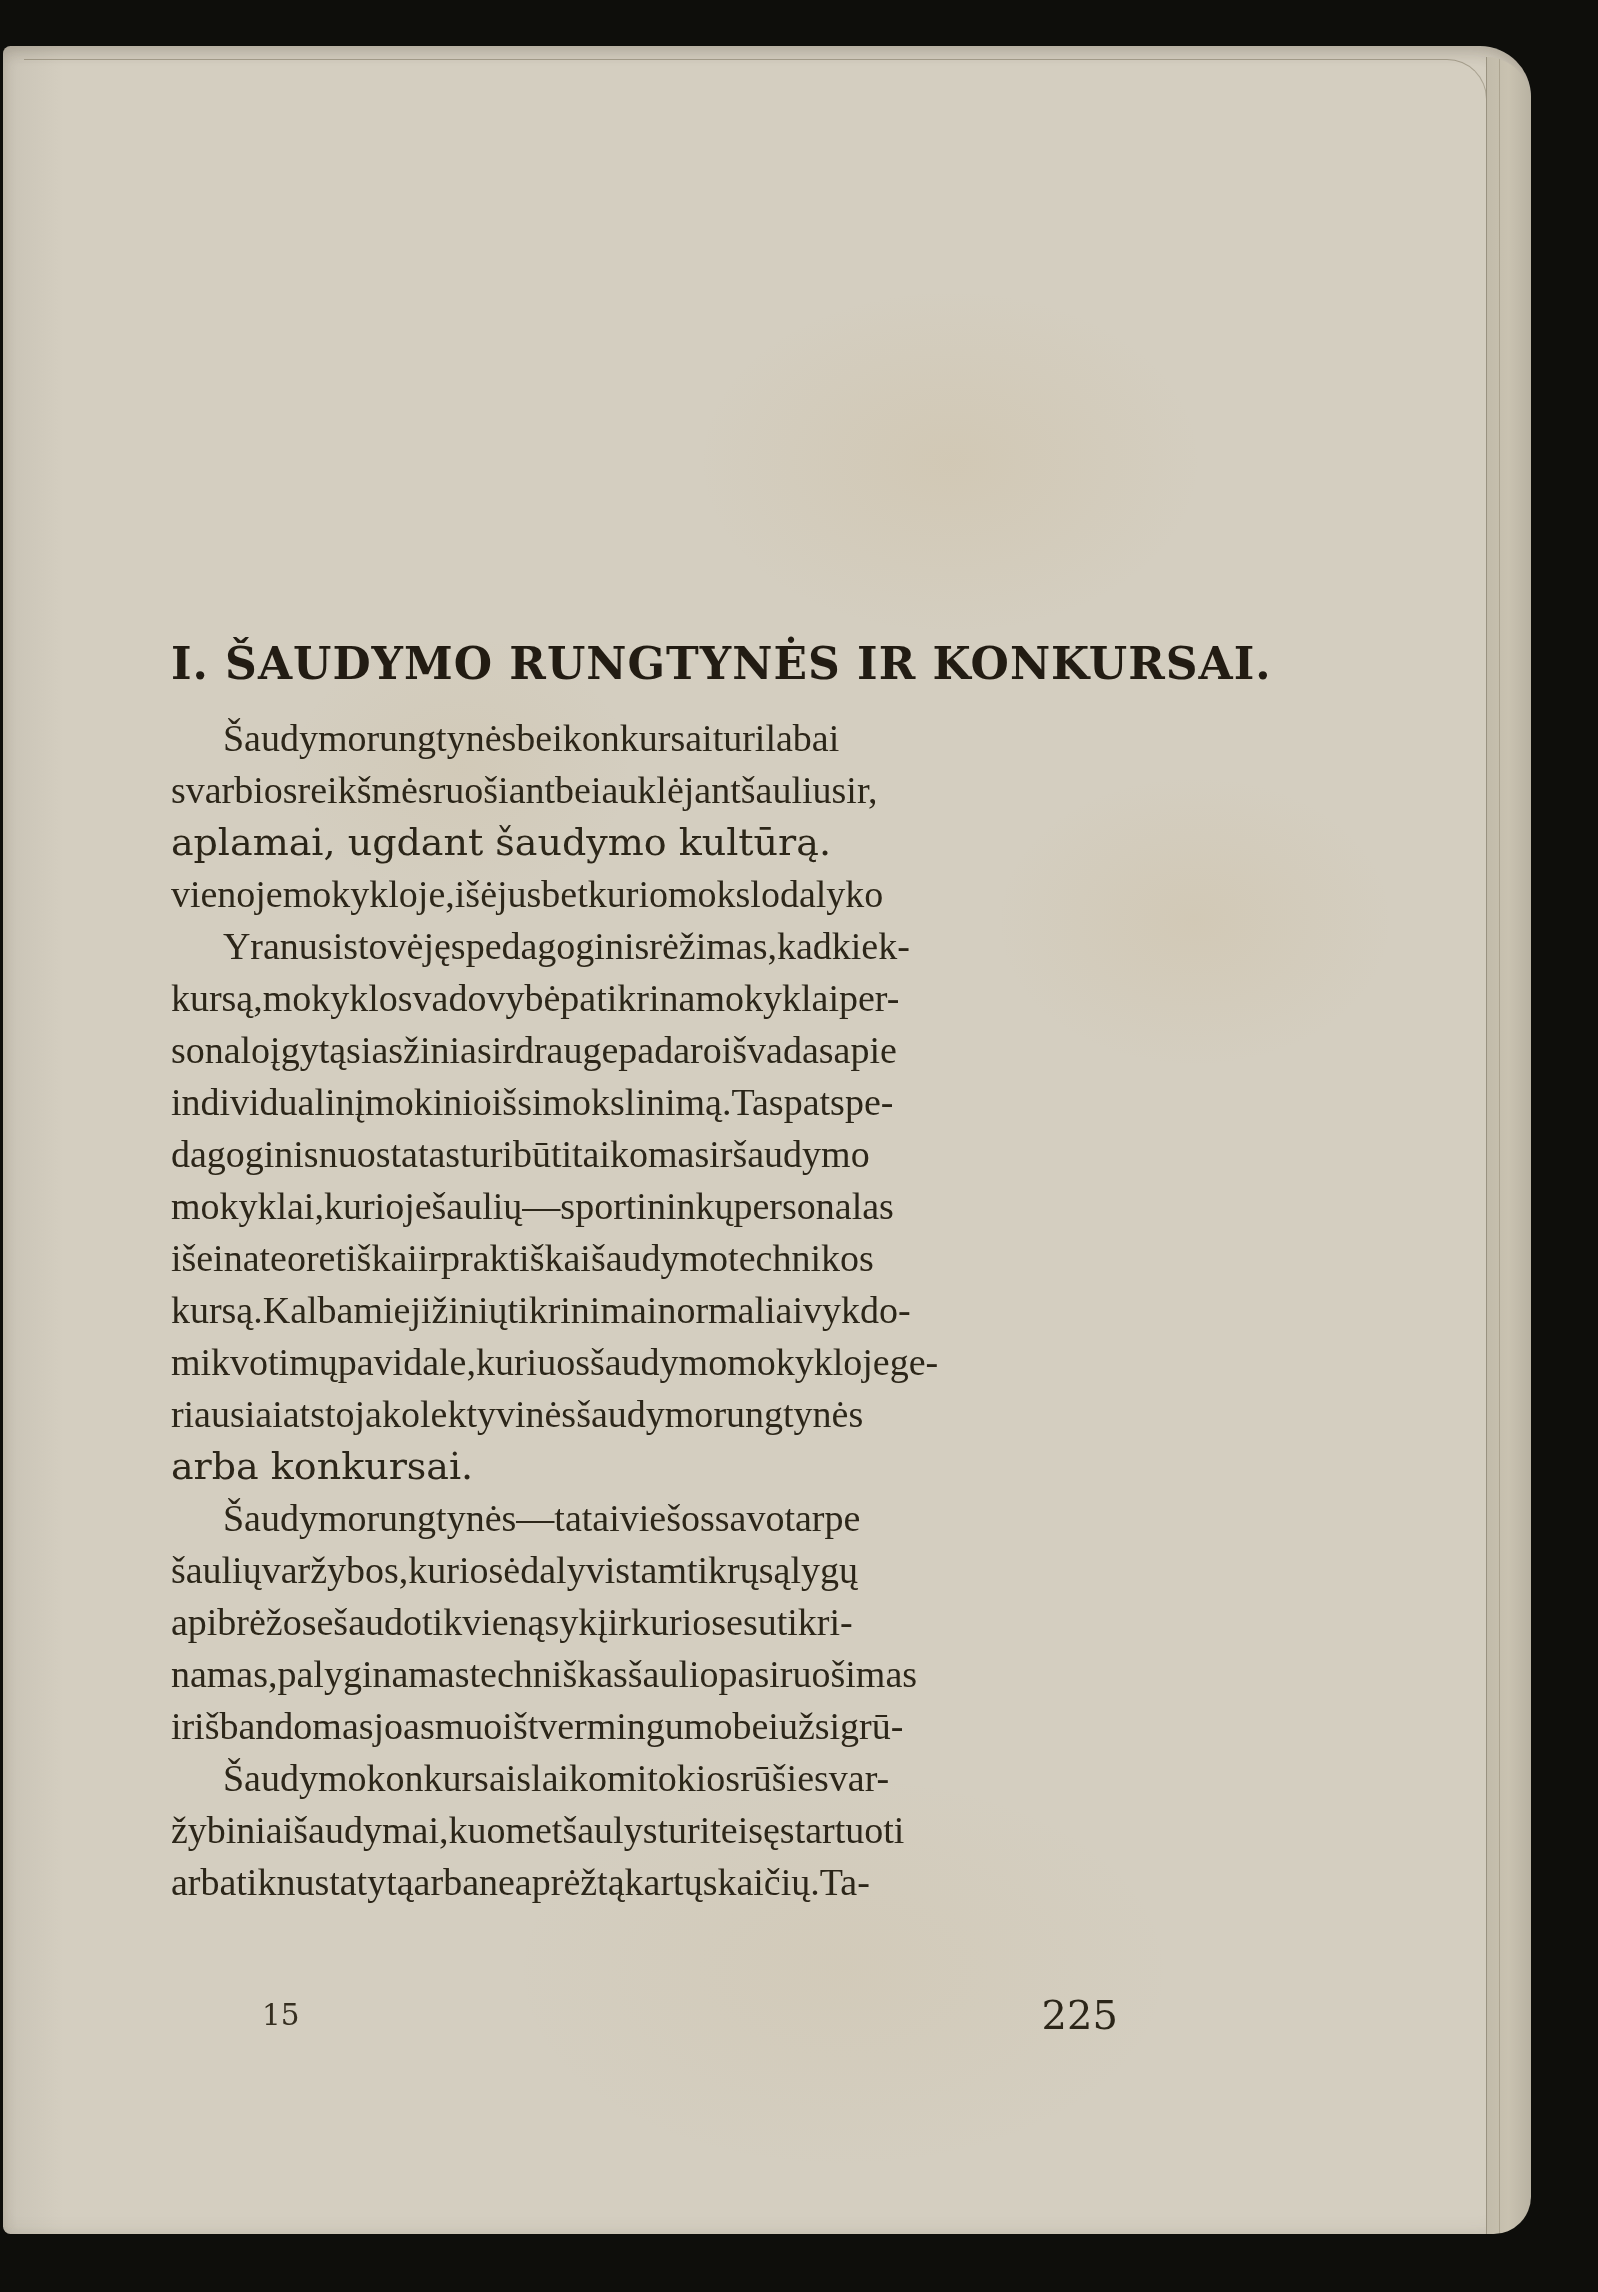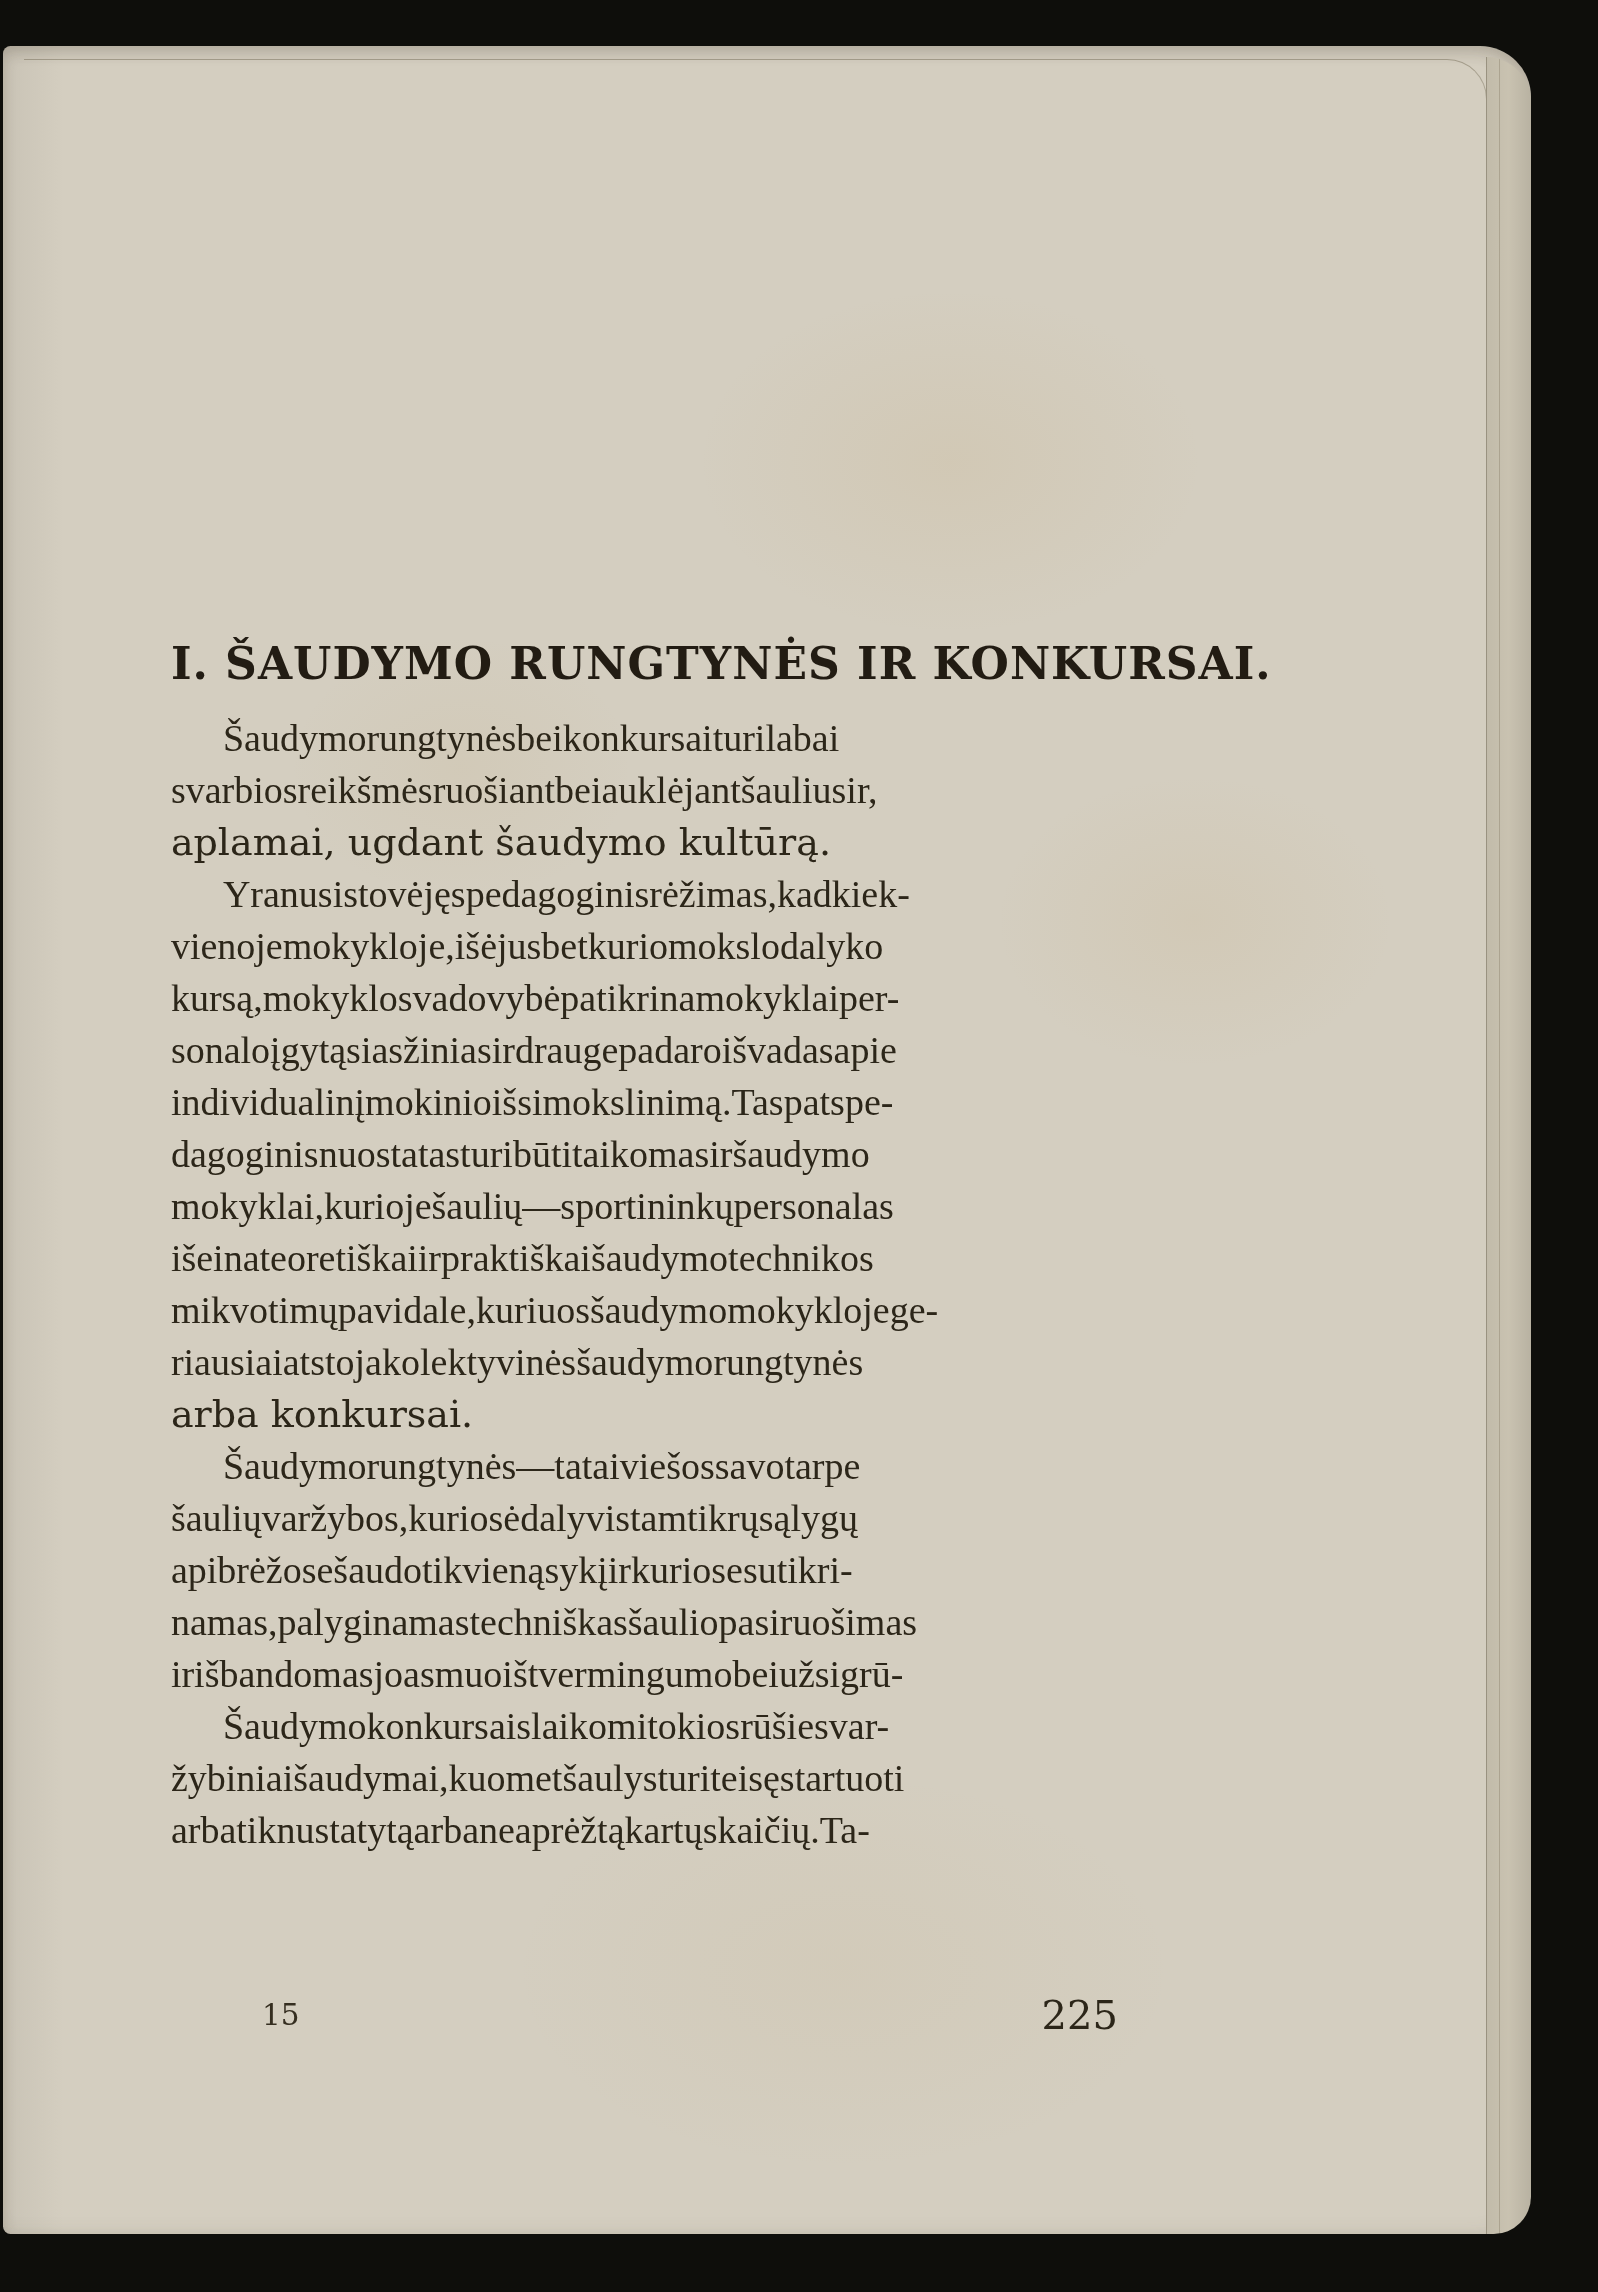--- a/index.html
+++ b/index.html
@@ -108,37 +108,37 @@
         <div class="line j">
           <span>svarbios</span>
           <span>reikšmės</span>
           <span>ruošiant</span>
           <span>bei</span>
           <span>auklėjant</span>
           <span>šaulius</span>
           <span>ir,</span>
         </div>
         <div class="line">aplamai, ugdant šaudymo kultūrą.</div>
-        <div class="line j ind">
-          <span>Yra</span>
-          <span>nusistovėjęs</span>
-          <span>pedagoginis</span>
-          <span>rėžimas,</span>
-          <span>kad</span>
-          <span>kiek-</span>
-        </div>
         <div class="line j">
           <span>vienoje</span>
           <span>mokykloje,</span>
           <span>išėjus</span>
           <span>bet</span>
           <span>kurio</span>
           <span>mokslo</span>
           <span>dalyko</span>
         </div>
+        <div class="line j ind">
+          <span>Yra</span>
+          <span>nusistovėjęs</span>
+          <span>pedagoginis</span>
+          <span>rėžimas,</span>
+          <span>kad</span>
+          <span>kiek-</span>
+        </div>
         <div class="line j">
           <span>kursą,</span>
           <span>mokyklos</span>
           <span>vadovybė</span>
           <span>patikrina</span>
           <span>mokyklai</span>
           <span>per-</span>
         </div>
         <div class="line j">
           <span>sonalo</span>
@@ -175,20 +175,28 @@
           <span>sportininkų</span>
           <span>personalas</span>
         </div>
         <div class="line j">
           <span>išeina</span>
           <span>teoretiškai</span>
           <span>ir</span>
           <span>praktiškai</span>
           <span>šaudymo</span>
           <span>technikos</span>
+        </div>
+        <div class="line j">
+          <span>kursą.</span>
+          <span>Kalbamieji</span>
+          <span>žinių</span>
+          <span>tikrinimai</span>
+          <span>normaliai</span>
+          <span>vykdo-</span>
         </div>
         <div class="line j">
           <span>mi</span>
           <span>kvotimų</span>
           <span>pavidale,</span>
           <span>kuriuos</span>
           <span>šaudymo</span>
           <span>mokykloje</span>
           <span>ge-</span>
         </div>

